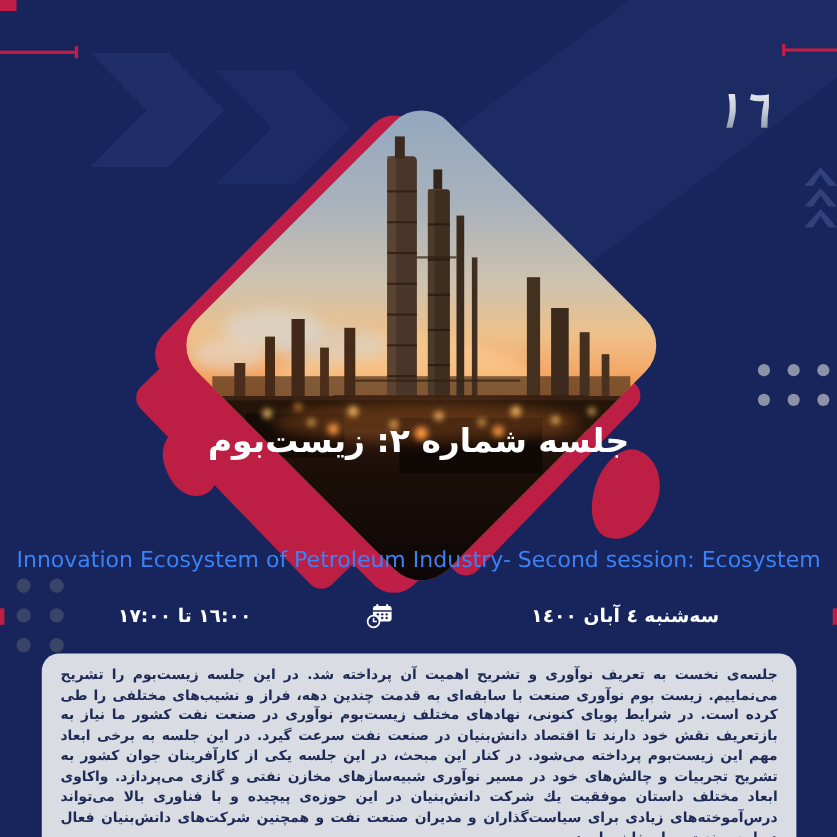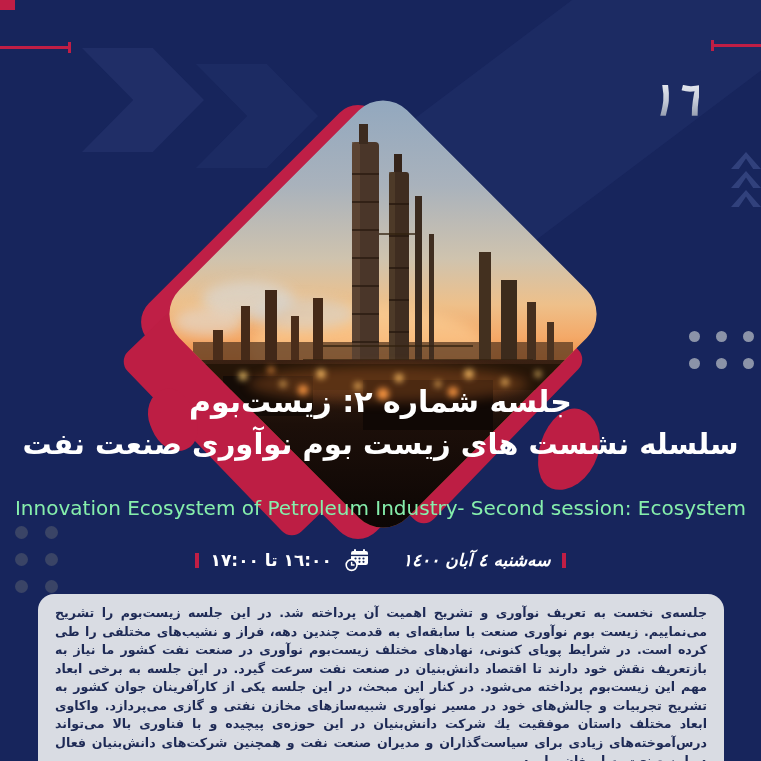--- a/index.html
+++ b/index.html
@@ -62,29 +62,29 @@
   .photo-diamond{position:absolute;left:222px;top:153px;width:322px;height:322px;
     transform:rotate(45deg);border-radius:34px;overflow:hidden;}
   .photo-inner{position:absolute;left:-69px;top:-69px;width:460px;height:460px;
     transform:rotate(-45deg);}
   
   .title-block{position:absolute;left:0;top:382px;width:761px;text-align:center;
     direction:rtl;color:#ffffff;z-index:6;}
   .title-line1{font-size:30px;font-weight:700;line-height:1.35;}
   .title-line2{font-size:29px;font-weight:700;line-height:1.45;}
   .subtitle-en{position:absolute;left:0;top:496px;width:761px;text-align:center;
-    font-size:20px;color:#86efac;z-index:6;white-space:nowrap;}
+    font-size:20px;color:#3b82f6;z-index:6;white-space:nowrap;}
   
   .schedule{position:absolute;left:0;top:548px;width:761px;display:flex;
-    justify-content:center;align-items:center;z-index:6;color:#ffffff;
+    justify-content:space-between;align-items:center;z-index:6;color:#ffffff;
     font-size:17px;font-weight:700;}
   .sched-bar{width:3.5px;height:15px;background:#c01e45;}
   .sched-time{direction:rtl;margin:0 10px 0 12px;white-space:nowrap;}
   .sched-icon{margin:0 34px 0 2px;display:flex;align-items:center;}
-  .sched-date{direction:rtl;margin:0 12px 0 0;white-space:nowrap;font-style:italic;}
+  .sched-date{direction:rtl;margin:0 12px 0 0;white-space:nowrap;}
   
   .panel{position:absolute;left:38px;top:594px;width:686px;min-height:150px;
     background:#d9dce3;border-radius:16px;padding:10px 17px 12px;z-index:6;}
   .panel p{margin:0;direction:rtl;text-align:justify;
     font-size:12.6px;line-height:1.47;font-weight:700;color:#1e2a55;}
 </style>
 </head>
 <body>
 
 <div class="poster">
@@ -225,21 +225,20 @@
           <circle cx="300" cy="308" r="5"></circle>
             <circle cx="118" cy="286" r="3"></circle>
         </g>
         <ellipse cx="235" cy="300" rx="140" ry="18" fill="#ff8c3a" opacity="0.25" filter="url(#soft)"></ellipse>
       </svg>
     </div>
   </div>
 
   <div class="title-block">
     <div class="title-line1">جلسه شماره ۲: زیست‌بوم</div>
-    <div class="title-line2">سلسله نشست های زیست بوم نوآوری صنعت نفت</div>
   </div>
 
   <div class="subtitle-en">Innovation Ecosystem of Petroleum Industry- Second session: Ecosystem</div>
 
   <div class="schedule">
     <div class="sched-bar"></div>
     <div class="sched-time">١٦:٠٠ تا ١٧:٠٠</div>
     <div class="sched-icon">
       <svg width="25" height="24" viewBox="0 0 25 24">
         <rect x="7" y="3" width="17" height="14" rx="2.2" fill="#ffffff"></rect>

